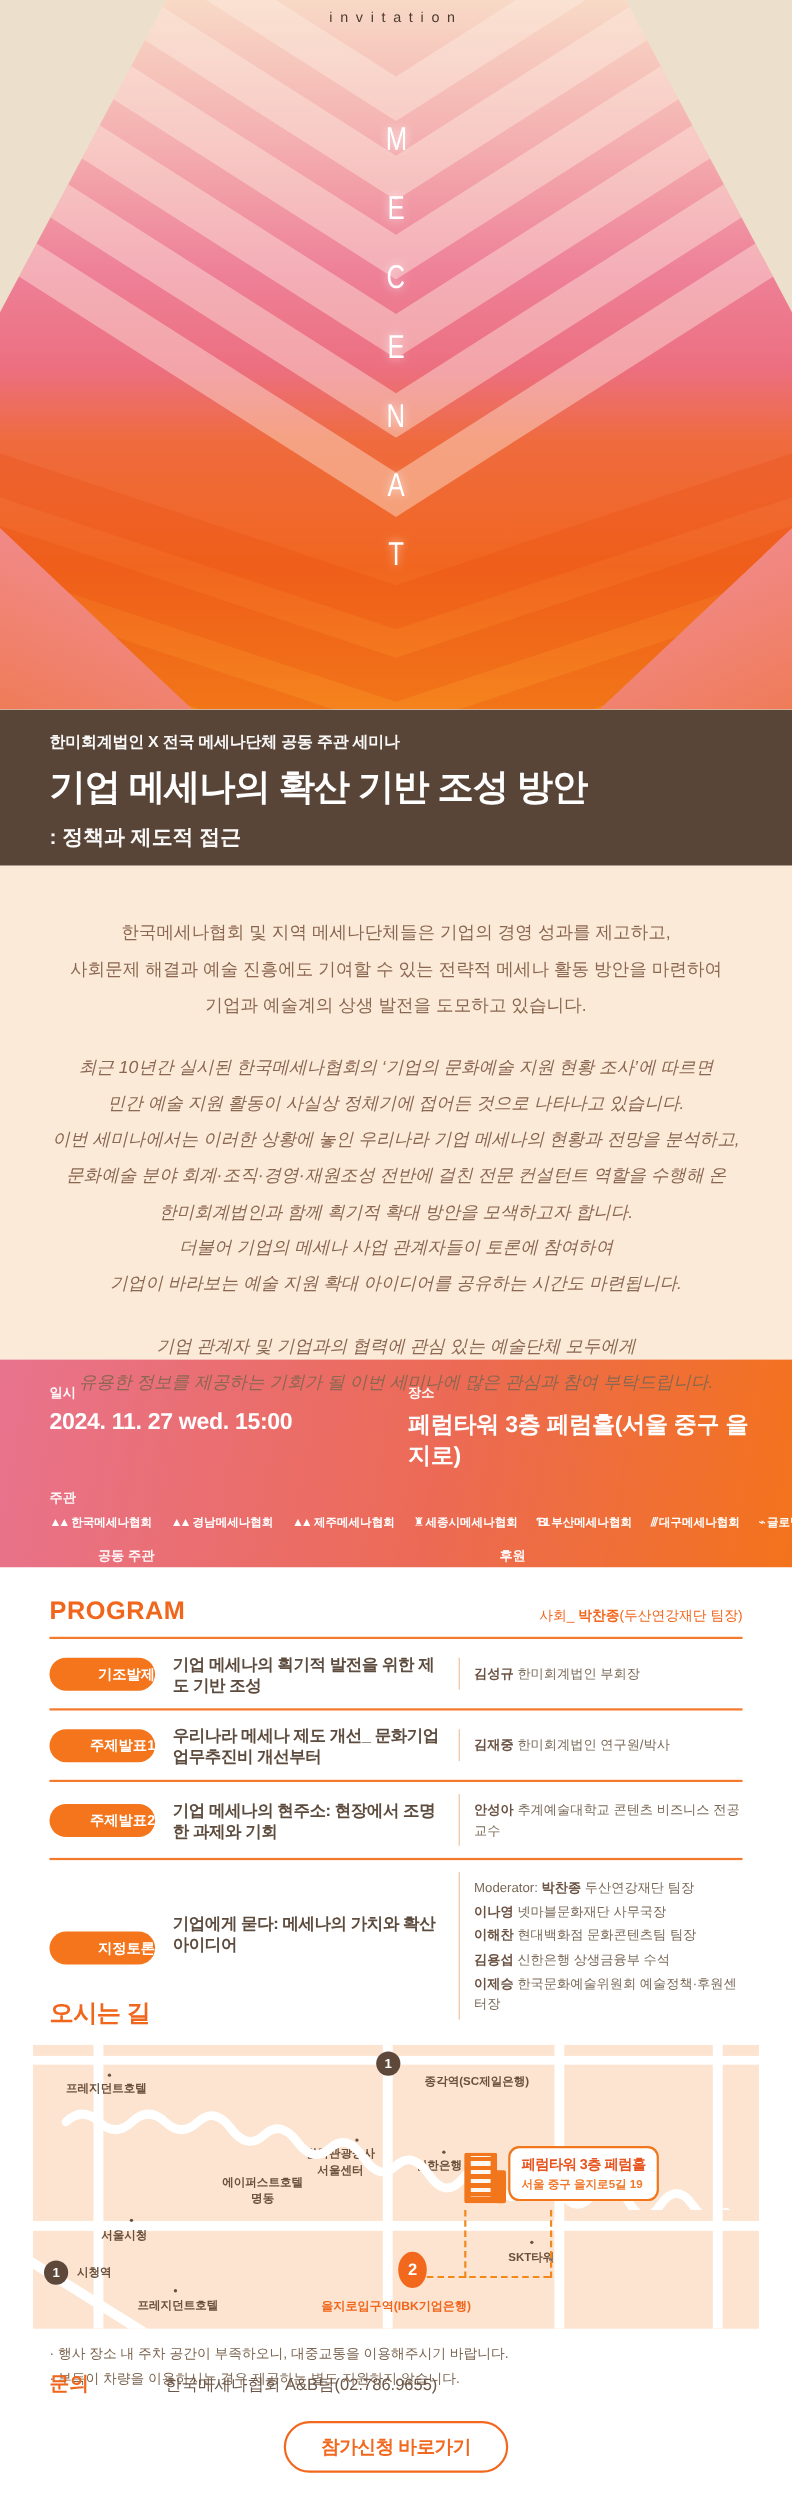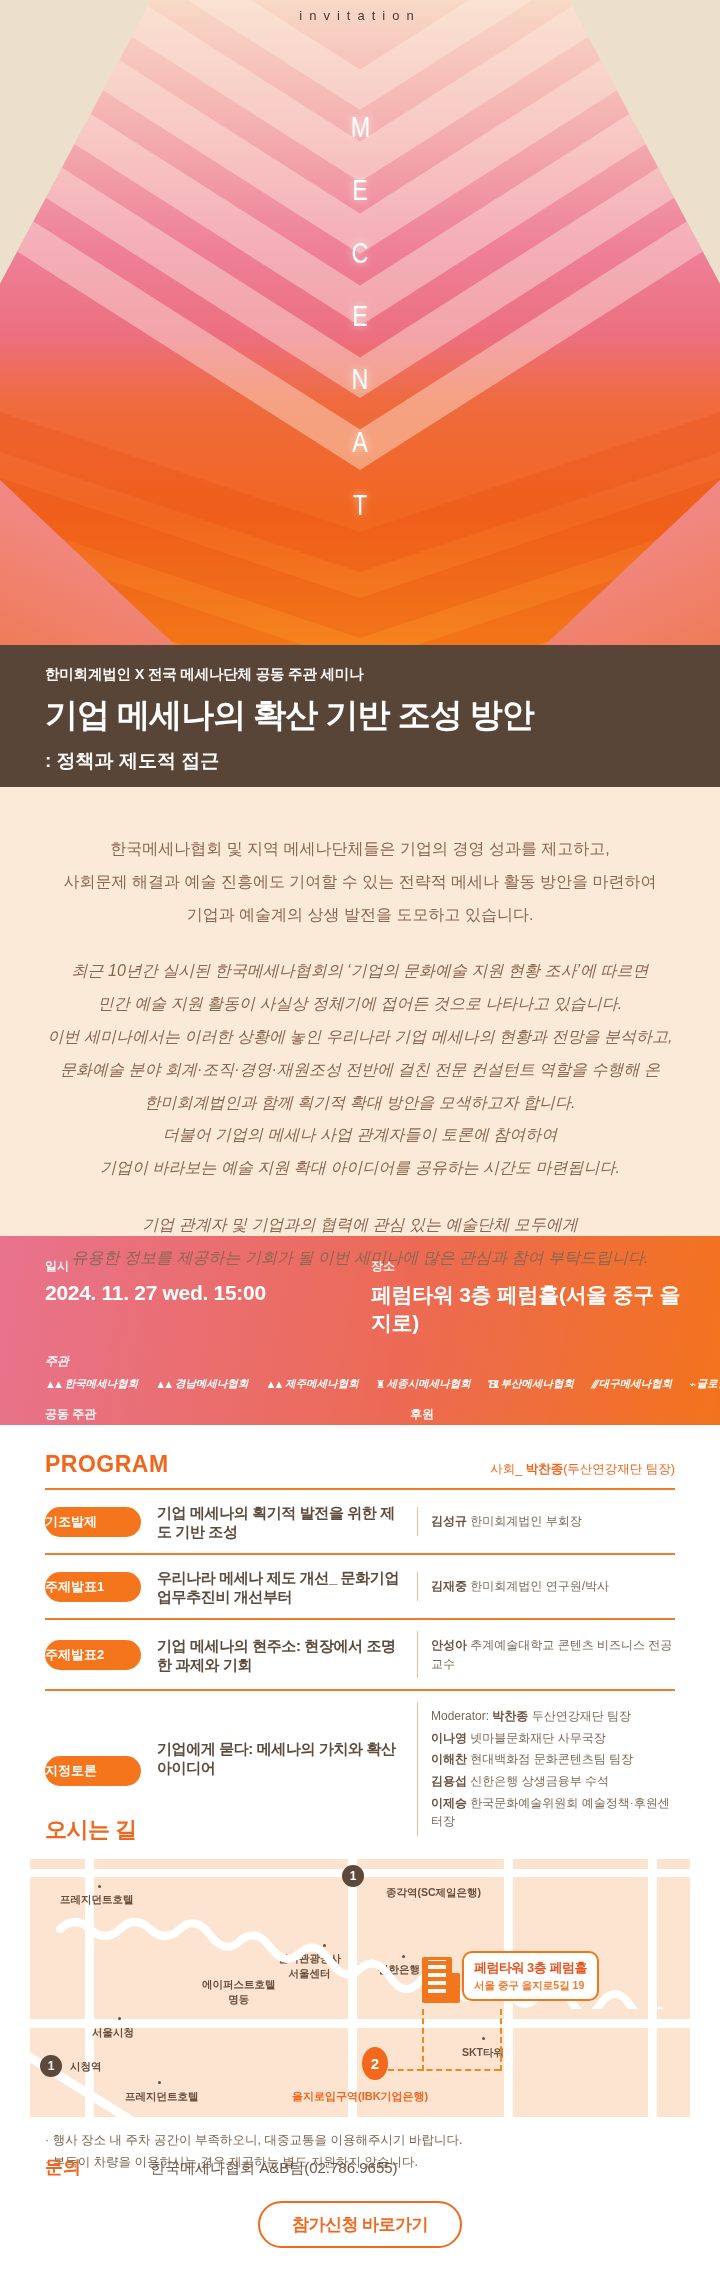--- a/index.html
+++ b/index.html
@@ -38,44 +38,44 @@
   .intro p { line-height:2.05; }
   .intro p + p { margin-top:24px;font-style:italic; }
 
   
   .banner { width:720px; height:189px; background:linear-gradient(100deg,#e8738d 0%,#ec6a55 55%,#f3731c 100%);
     color:#fff; padding:22px 30px 0 45px; }
   .banner .row1 { display:flex; }
   .banner .col-date { width:365px; }
   .blabel { font-size:12px; font-weight:600; opacity:.95; }
   .bvalue { font-size:21px; font-weight:600; margin-top:6px; letter-spacing:-.3px; }
-  .hosts { margin-top:16px;font-style:italic; }
+  .hosts { margin-top:16px; }
   .hosts-row { display:flex; align-items:center; gap:17px; margin-top:7px; flex-wrap:nowrap; }
   .host { display:flex; align-items:center; gap:4px; font-size:10.5px; font-weight:700; white-space:nowrap; }
   .host .mark { font-size:11px; line-height:1; letter-spacing:-3px; }
-  .row2 { display:flex; margin-top:15px; }
+  .row2 { display:flex; margin-top:15px;margin-left:44px; }
   .row2 .col-cohost { width:365px; }
   .cohost-logo { font-size:17px; font-weight:700; margin-top:5px; }
   .cohost-logo .mgi { font-weight:400; font-family:"DejaVu Sans Mono",monospace; }
   .sponsor-line { display:flex; align-items:center; gap:8px; margin-top:8px; font-size:13.5px; font-weight:700; }
   .dots { display:flex; align-items:flex-end; gap:2px; }
   .dots i { display:block; background:#fff; border-radius:50%; }
   .d1{width:5px;height:5px;} .d2{width:10px;height:10px;} .d3{width:7px;height:7px;}
 
   
   .program { width:720px; height:368px; padding:26px 45px 0 45px; background:#fff; }
   .phead { display:flex; justify-content:space-between; align-items:flex-end; padding-bottom:10px; }
   .ptitle { color:#f0661c; font-size:23px; font-weight:800; letter-spacing:.5px; }
   .pmc { color:#f0661c; font-size:12.5px; }
   .pmc b { font-weight:800; }
   .prule { border:none; border-top:2px solid #f5792a; }
   .prow { display:flex; align-items:center; padding:11px 0; }
   .prow.talk { align-items:flex-start; }
   .badge { flex:0 0 96px; background:#f4751c; color:#fff; font-size:13px; font-weight:700;
-    text-align:left; border-radius:16px; padding:6px 0; }
+    text-align:right; border-radius:16px; padding:6px 0; }
   .topic { flex:1; color:#5d4c3e; font-size:15px; font-weight:600; padding:3px 14px 0 16px; letter-spacing:-.4px; }
   .speakers { flex:0 0 258px; border-left:1.5px solid #edb астро; border-left:1.5px solid #edbd96; padding:2px 0 2px 13px;
     color:#7a6857; font-size:12px; }
   .speakers .line { margin:3px 0; line-height:1.55; }
   .speakers b { color:#6b5242; font-weight:800; }
   .prow.talk .badge { margin-top:54px; }
   .prow.talk .topic { padding-top:38px; }
 
   
   .directions { width:720px; height:352px; background:#fff; padding:22px 30px 0 45px; }

